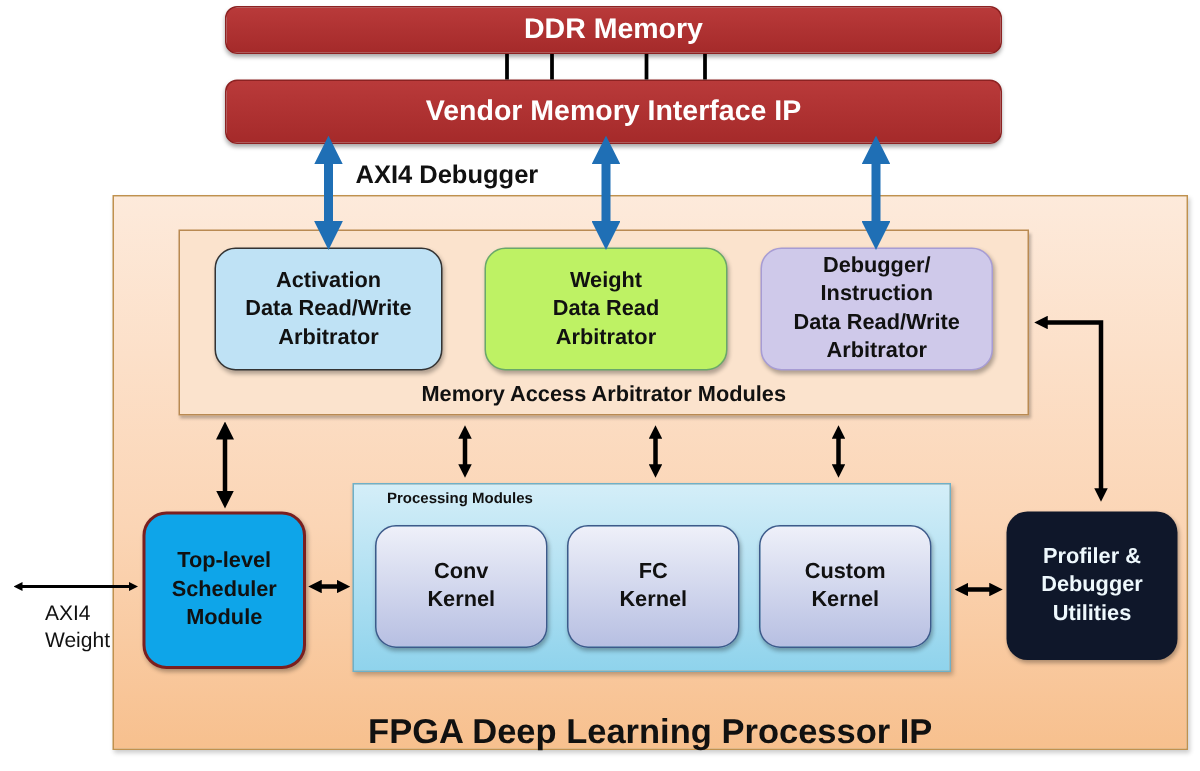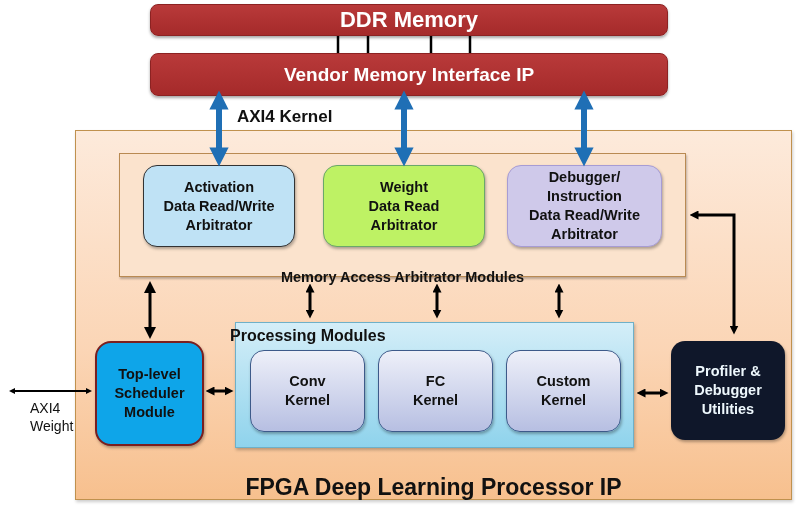--- a/index.html
+++ b/index.html
@@ -27,60 +27,60 @@
           background:linear-gradient(#eef0f9,#b7bfe2); }
   .sched { left:95px; top:341px; width:109px; height:105px; border:2.5px solid #7a1f1f;
            background:#0ea5e9; border-radius:16px; }
   .prof { left:671px; top:341px; width:114px; height:99px; background:#0f172a; color:#eef8fd;
           border-radius:14px; border:none; }
   svg { position:absolute; left:0; top:0; }
 </style>
 </head>
 <body>
 
-<div class="abs bar" style="left:150px; top:4px; width:518px; height:32px; font-size:22px;">
+<div class="abs bar" style="left:150px; top:4px; width:518px; height:32px; font-size:19px;">
   <span>DDR Memory</span>
 </div>
 <div class="abs bar" style="left:150px; top:53px; width:518px; height:43px; font-size:19px;">
   <span>Vendor Memory Interface IP</span>
 </div>
 
 <div class="abs outer"></div>
 <div class="abs lbl" style="left:75px; top:474px; width:717px; text-align:center; font-size:23px;">FPGA Deep Learning Processor IP</div>
 
 <div class="abs mem"></div>
-<div class="abs lbl" style="left:119px; top:269px; width:567px; text-align:center; font-size:14.5px;">Memory Access Arbitrator Modules</div>
+<div class="abs lbl" style="left:119px; top:255px; width:567px; text-align:center; font-size:14.5px;">Memory Access Arbitrator Modules</div>
 <div class="abs rbox act">Activation
 Data Read/Write
 Arbitrator</div>
 <div class="abs rbox wgt">Weight
 Data Read
 Arbitrator</div>
 <div class="abs rbox dbg">Debugger/
 Instruction
 Data Read/Write
 Arbitrator</div>
 
 <div class="abs proc"></div>
-<div class="abs lbl" style="left:230px; top:327px; font-size:16px;">Processing Modules</div>
+<div class="abs lbl" style="left:258px; top:327px; font-size:10px;">Processing Modules</div>
 <div class="abs rbox kern" style="left:250px;">Conv
 Kernel</div>
 <div class="abs rbox kern" style="left:378px;">FC
 Kernel</div>
 <div class="abs rbox kern" style="left:506px;">Custom
 Kernel</div>
 
 <div class="abs rbox sched">Top-level
 Scheduler
 Module</div>
 <div class="abs rbox prof">Profiler &amp;
 Debugger
 Utilities</div>
 
-<div class="abs lbl" style="left:237px; top:107px; font-size:17px;">AXI4 Kernel</div>
+<div class="abs lbl" style="left:237px; top:107px; font-size:17px;">AXI4 Debugger</div>
 <div class="abs" style="left:30px; top:399px; font-size:14px; line-height:18px; color:#111; white-space:pre-line;">AXI4
 Weight</div>
 
 <svg width="800" height="514">
   <defs>
     <marker id="bh" viewBox="0 0 10 10" refX="5" refY="5" markerWidth="3.2" markerHeight="3.2" orient="auto-start-reverse">
       <path d="M0,0 L10,5 L0,10 z" fill="#1f6fb5"></path>
     </marker>
     <marker id="kh" viewBox="0 0 10 10" refX="5" refY="5" markerWidth="4" markerHeight="4" orient="auto-start-reverse">
       <path d="M0,0 L10,5 L0,10 z" fill="#000"></path>

